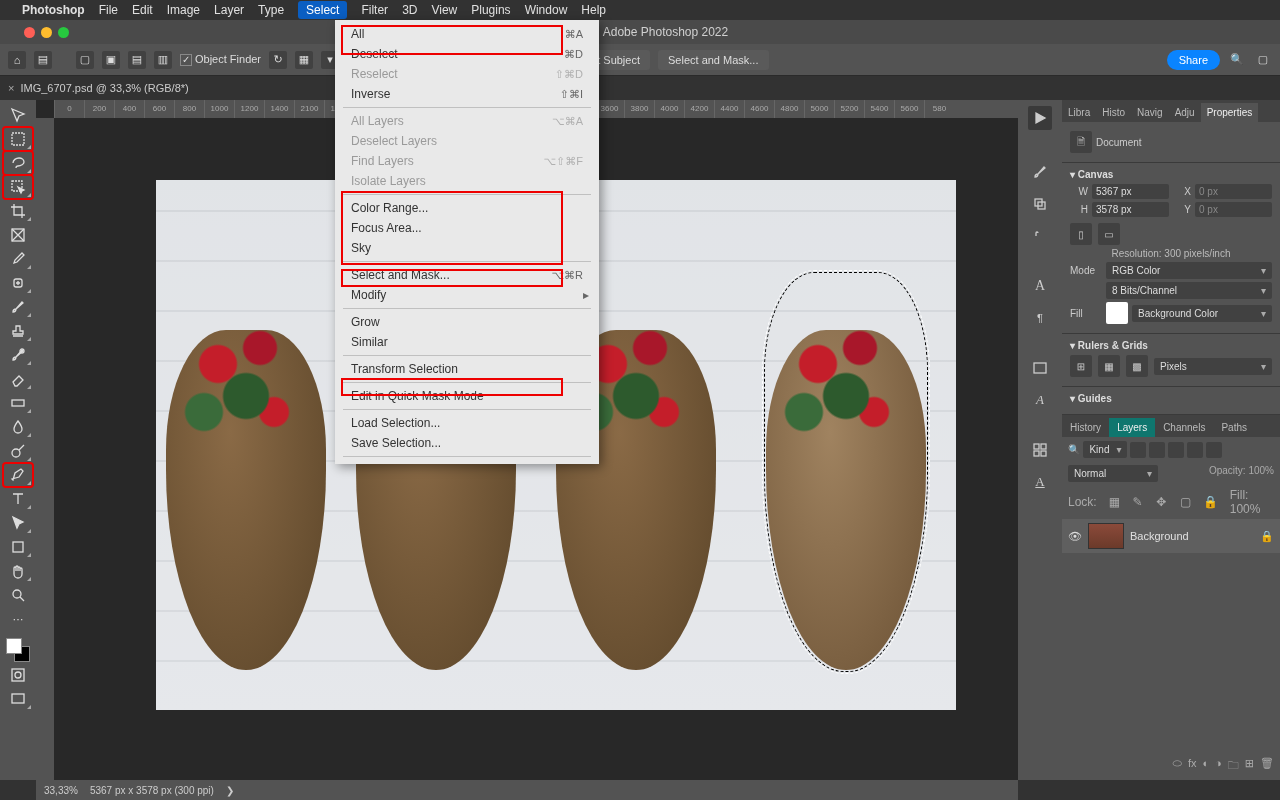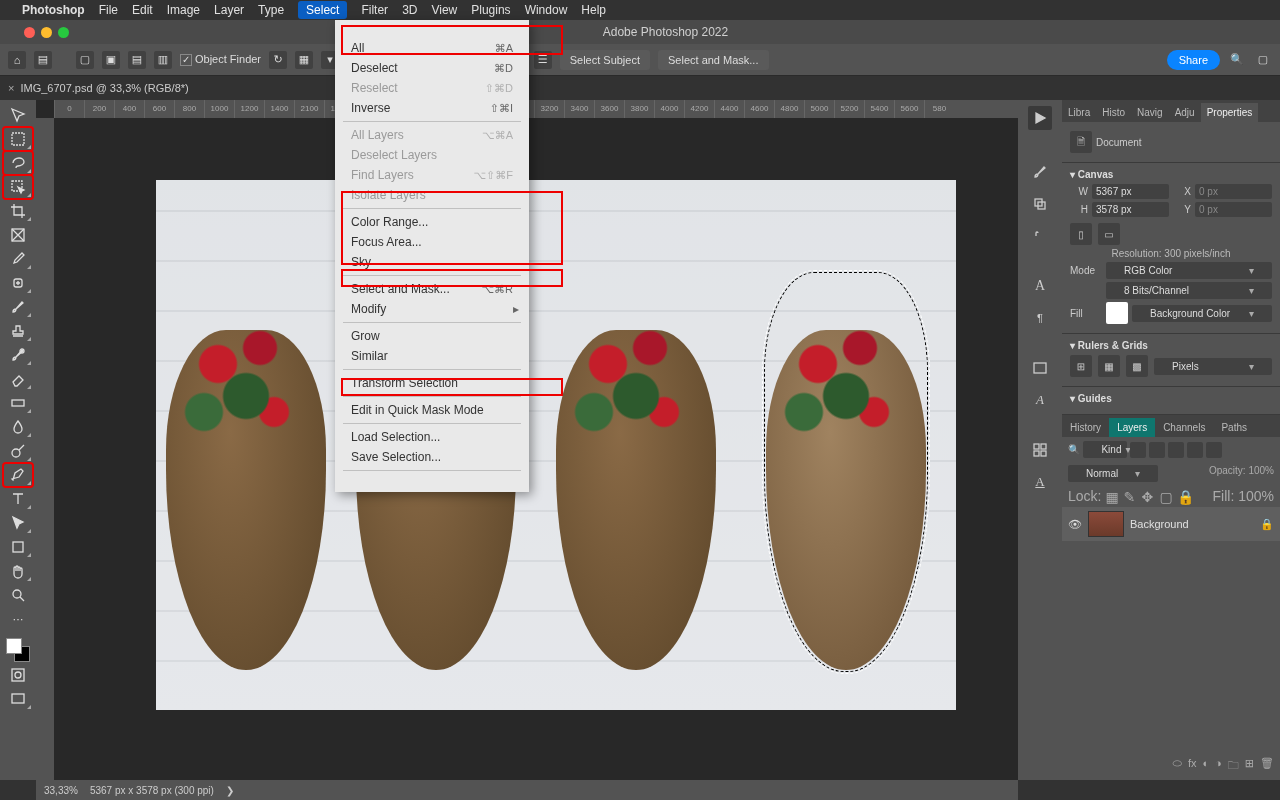--- a/index.html
+++ b/index.html
@@ -62,42 +62,42 @@
 .ptabs { display:flex; background:#424242; height:22px; align-items:flex-end; font-size:10px;}
 .ptabs span{padding:4px 6px;color:#bbb;cursor:default}
 .ptabs span.on{background:#535353;color:#eee}
 .psection{padding:6px 8px;border-bottom:1px solid #3a3a3a}
 .psection .hdr{color:#ddd;font-weight:600;margin-bottom:4px;font-size:10px}
 .prow{display:flex;align-items:center;gap:4px;margin:3px 0;font-size:10px;color:#ccc}
 .prow .lbl{width:18px;text-align:right}
 .prow .val{background:#414141;padding:2px 4px;flex:1;color:#ddd;border-radius:2px}
 .prow .val.dis{color:#888}
 .iconbtn{width:22px;height:22px;background:#414141;border-radius:2px;display:inline-flex;align-items:center;justify-content:center}
-.dd{background:#414141;padding:3px 18px;border-radius:2px;color:#ddd;display:flex;justify-content:space-between;align-items:center;font-size:10px}
+.dd{background:#414141;padding:3px 6px;border-radius:2px;color:#ddd;display:flex;justify-content:space-between;align-items:center;font-size:10px}
 .dd::after{content:"▾";color:#aaa;margin-left:4px}
 
 .layertabs{display:flex;background:#424242;height:22px;align-items:flex-end;font-size:10px}
 .layertabs span{padding:4px 8px;color:#bbb}
 .layertabs span.on{background:#0f766e;color:#eee}
 .layerfilter{display:flex;gap:3px;padding:4px 6px;align-items:center}
 .layerfilter .sm{width:16px;height:16px;background:#414141;border-radius:2px}
 .layeropts{padding:3px 6px;display:flex;justify-content:space-between;font-size:10px;color:#aaa}
-.layerlock{padding:3px 6px;display:flex;gap:4px;align-items:center;font-size:14px;color:#aaa}
+.layerlock{padding:3px 6px;display:flex;gap:12px;align-items:center;font-size:12px;color:#aaa}
 .layerlock .li{width:14px;height:14px}
 .layer{display:flex;align-items:center;padding:4px 6px;gap:6px;background:#5f5f5f}
 .layer .eye{width:14px;color:#ddd}
 .layer .thumb{width:36px;height:26px;background:linear-gradient(#8b4a3a,#6b3a2a);border:1px solid #333}
 .layer .lock{margin-left:auto;color:#aaa}
 .layerfoot{margin-top:auto;display:flex;gap:6px;padding:4px 6px;justify-content:flex-end;color:#aaa;font-size:11px}
 
 
 .status { position:absolute; bottom:0; left:36px; right:262px; height:20px; background:#535353; display:flex; align-items:center; padding:0 8px; gap:12px; font-size:10px; color:#ccc;}
 
 
-.menu { position:absolute; top:20px; left:335px; width:194px; background:#e9e9e9; color:#333; box-shadow:3px 3px 10px rgba(0,0,0,.4); font-size:12px; padding:18px 0;}
+.menu { position:absolute; top:20px; left:335px; width:264px; background:#e9e9e9; color:#333; box-shadow:3px 3px 10px rgba(0,0,0,.4); font-size:12px; padding:4px 0;}
 .menu .mi{display:flex;justify-content:space-between;padding:2px 16px;line-height:16px}
 .menu .mi.dis{color:#9a9a9a}
 .menu .sep{height:1px;background:#c0c0c0;margin:3px 8px}
 .menu .sc{color:#666;font-size:11px}
 .menu .mi.dis .sc{color:#b0b0b0}
 .menu .arr::after{content:"▸";color:#666;position:absolute;right:10px}
 .menu .mi{position:relative}
 .hlbox{position:absolute;border:2px solid #e00;pointer-events:none}
 </style>
 </head>

